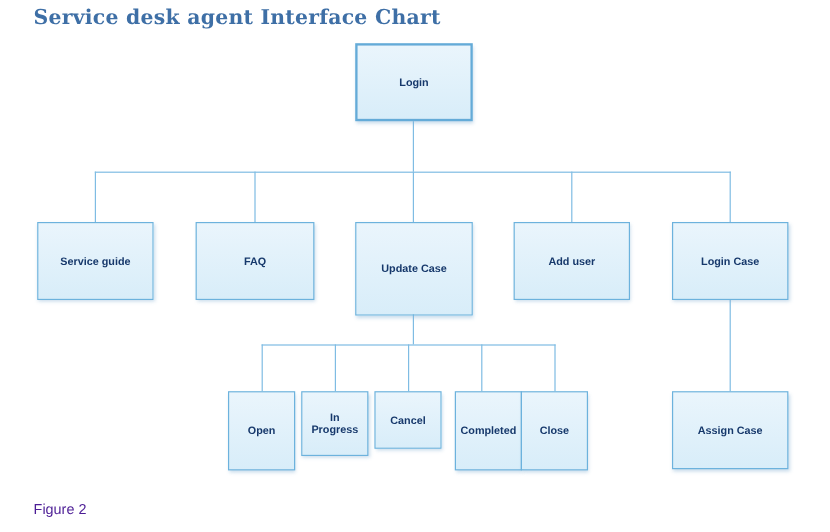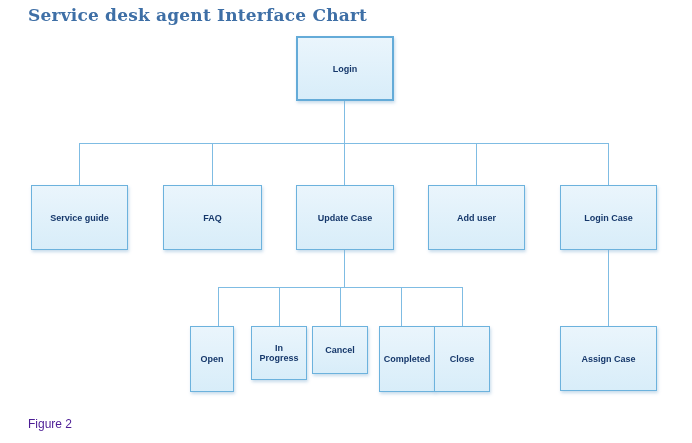--- a/index.html
+++ b/index.html
@@ -45,24 +45,24 @@
   .node.root { border-width: 2px; border-color: #64abd8; }
 
   .line { position: absolute; background: #7fbce3; }
   .hline { height: 1px; }
   .vline { width: 1px; }
 
   
   #n-login        { left:296px; top:36px;  width:98px; height:65px; }
   #n-survival     { left:31px;  top:185px; width:97px; height:65px; }
   #n-faq          { left:163px; top:185px; width:99px; height:65px; }
-  #n-update-case  { left:296px; top:185px; width:98px; height:65px; }
+  #n-update-case  { left:296px; top:185px; width:98px; height:78px; }
   #n-add-user     { left:428px; top:185px; width:97px; height:65px; }
   #n-view-case    { left:560px; top:185px; width:97px; height:65px; }
-  #n-open         { left:190px; top:326px; width:44px; height:66px;text-align:center; }
+  #n-open         { left:190px; top:326px; width:56px; height:66px;text-align:center; }
   #n-in-progress  { left:251px; top:326px; width:56px; height:54px; }
   #n-cancel      { left:312px; top:326px; width:56px; height:48px; }
   #n-completed    { left:379px; top:326px; width:56px; height:66px; }
   #n-close        { left:434px; top:326px; width:56px; height:66px; }
   #n-assign-case  { left:560px; top:326px; width:97px; height:65px; }
 
   
   #c-login-drop   { left:344px; top:101px; height:42px; }
   #c-main-h       { left:79px;  top:143px; width:530px; }
   #c-stub-survival{ left:79px;  top:143px; height:42px; }

